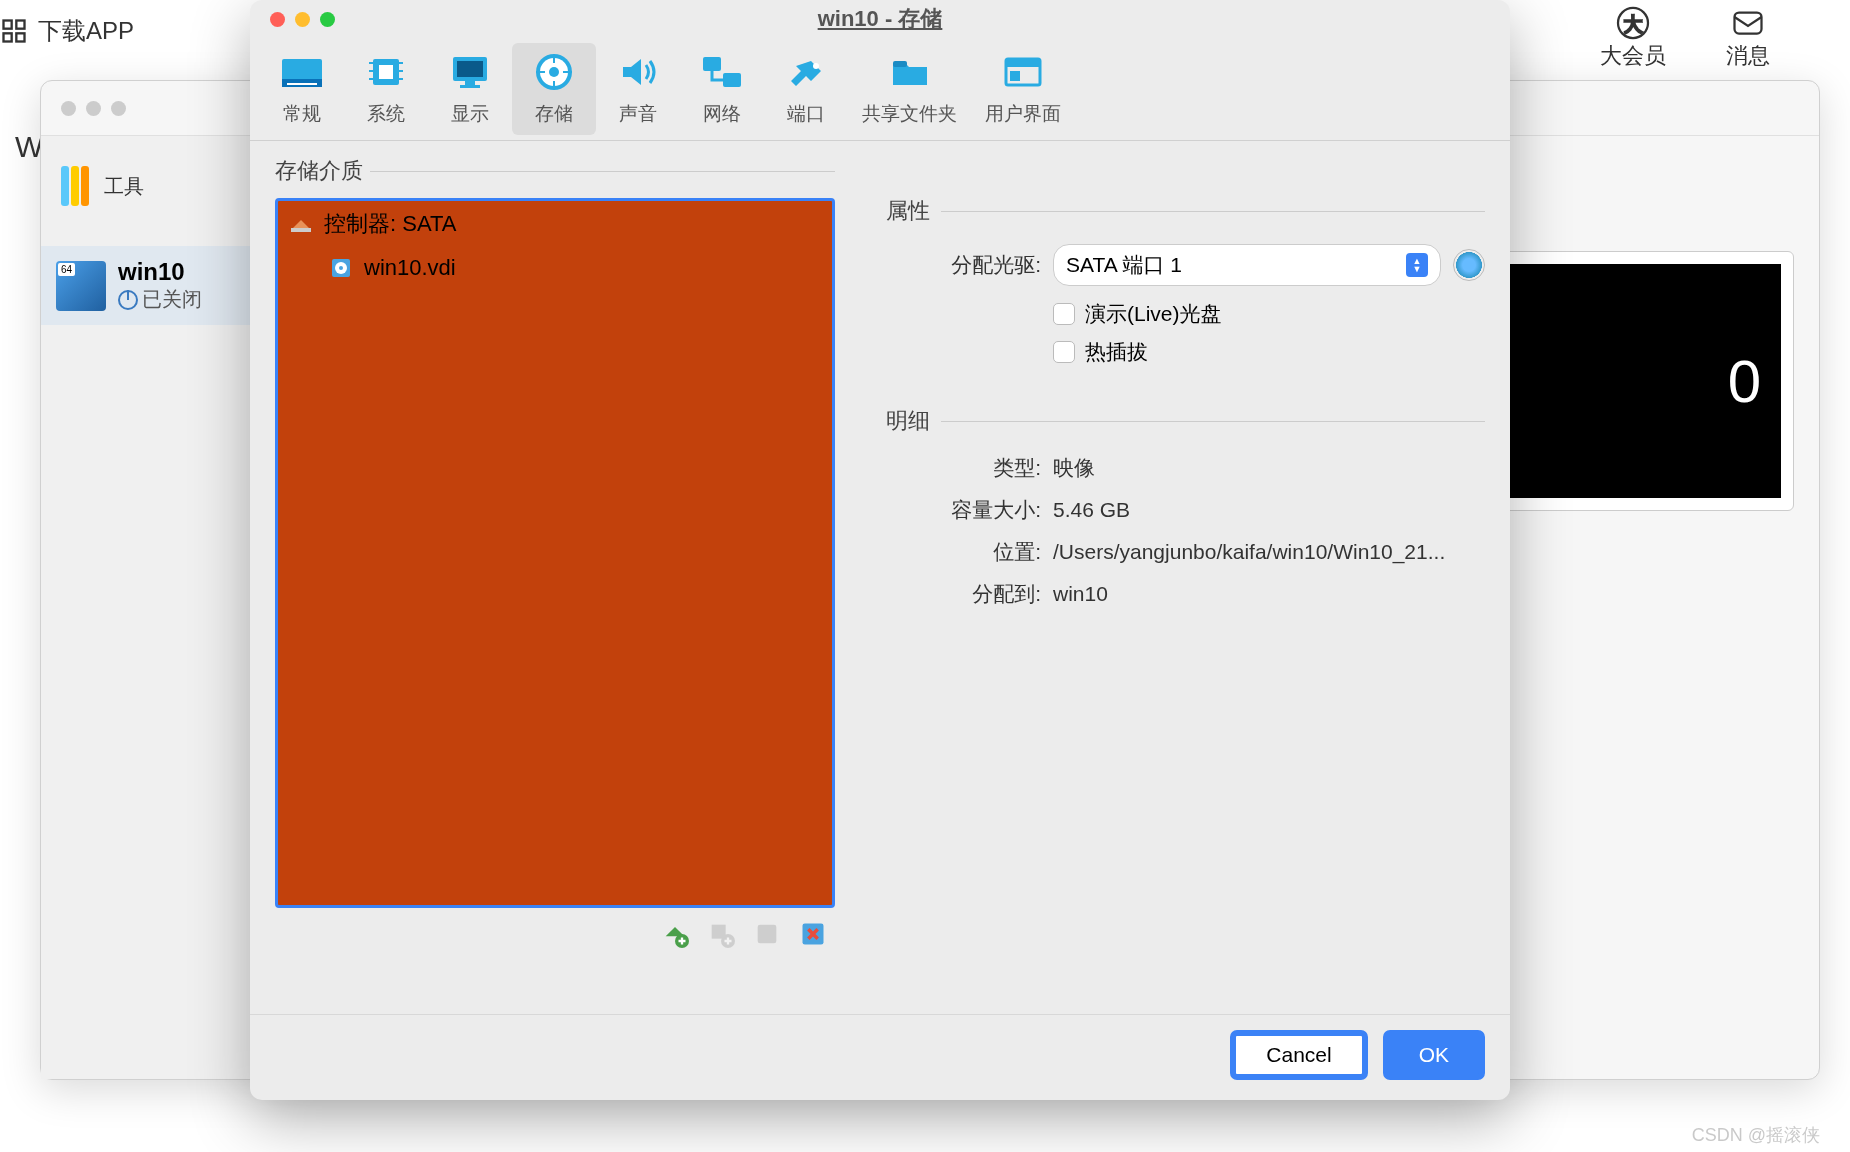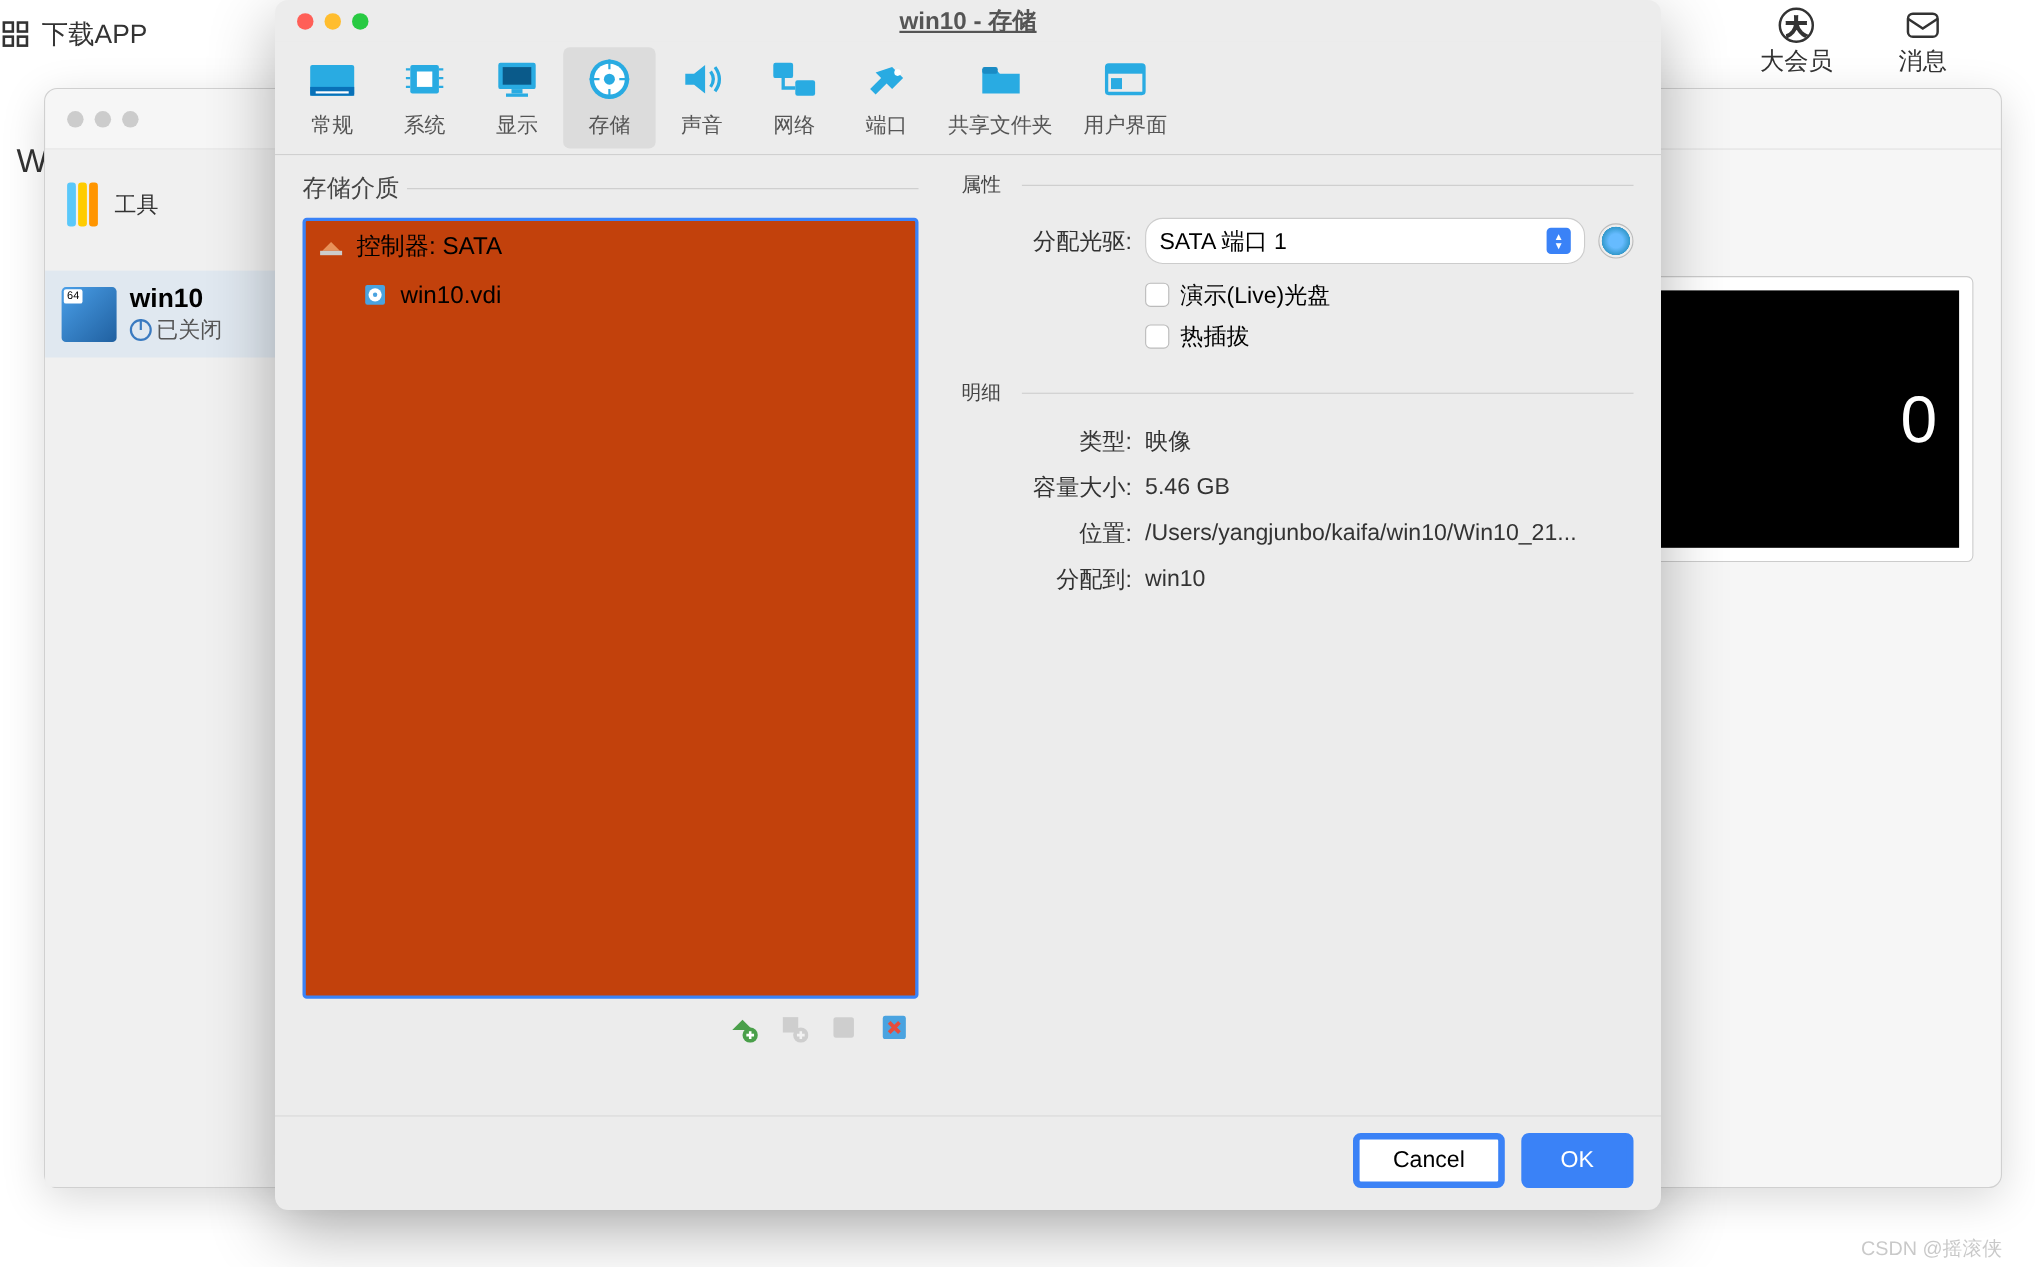--- a/index.html
+++ b/index.html
@@ -37,39 +37,39 @@
     .dialog-traffic { position: absolute; left: 20px; display: flex; gap: 10px; }
     .dialog-traffic span { width: 15px; height: 15px; border-radius: 50%; }
     .tl-red { background: #ff5f57; } .tl-yel { background: #ffbd2e; } .tl-grn { background: #28ca42; }
 
     .toolbar { display: flex; padding: 5px 10px; border-bottom: 1px solid #d0d0d0; background: #ececec; }
     .toolbar-item { display: flex; flex-direction: column; align-items: center; padding: 6px 14px 8px; border-radius: 6px; cursor: pointer; gap: 6px; }
     .toolbar-item.active { background: #dcdcdc; }
     .toolbar-item .ticon { width: 56px; height: 46px; display: flex; align-items: center; justify-content: center; }
     .toolbar-item .tlabel { font-size: 19px; color: #555; }
 
-    .dialog-body { flex: 1; display: flex; padding: 15px 25px; gap: 4px; }
+    .dialog-body { flex: 1; display: flex; padding: 15px 25px; gap: 16px; }
     .left-col { width: 560px; display: flex; flex-direction: column; }
     .right-col { flex: 1; padding-left: 35px; }
 
     .section-title { font-size: 22px; color: #444; margin-bottom: 12px; position: relative; }
     .section-title::after { content: ""; position: absolute; left: 95px; right: 0; top: 50%; height: 1px; background: #ccc; }
 
     .tree-box { border: 3px solid #3a82f7; border-radius: 4px; background: #c2410c; height: 710px; overflow: auto; }
     .tree-row { display: flex; align-items: center; padding: 8px 10px; font-size: 22px; gap: 10px; }
     .tree-row.controller { font-weight: 500; }
     .tree-row.child { padding-left: 50px; }
     .tree-row.selected { background: #1a6ef5; color: #fff; }
     .tree-icon { width: 26px; height: 26px; display: flex; align-items: center; justify-content: center; flex-shrink: 0; }
 
     .tree-toolbar { display: flex; justify-content: flex-end; gap: 18px; padding: 12px 8px; }
     .tree-toolbar .tb-btn { width: 28px; height: 28px; cursor: pointer; }
 
     .prop-section { margin-bottom: 25px; }
-    .prop-title { font-size: 18px; color: #444; margin-bottom: 18px; position: relative; }
+    .prop-title { font-size: 22px; color: #444; margin-bottom: 18px; position: relative; margin-top: 40px; }
     .prop-title::after { content: ""; position: absolute; left: 55px; right: 0; top: 50%; height: 1px; background: #ccc; }
 
     .prop-row { display: flex; align-items: center; margin-bottom: 14px; gap: 12px; }
     .prop-label { width: 155px; text-align: right; font-size: 21px; color: #333; }
     .prop-value { font-size: 21px; color: #333; flex: 1; overflow: hidden; text-overflow: ellipsis; white-space: nowrap; }
 
     .select-box { flex: 1; background: #fff; border: 1px solid #ccc; border-radius: 16px; padding: 6px 12px; font-size: 21px; display: flex; justify-content: space-between; align-items: center; }
     .select-arrows { background: #3a82f7; color: #fff; border-radius: 4px; width: 22px; height: 24px; display: flex; flex-direction: column; align-items: center; justify-content: center; font-size: 9px; line-height: 8px; }
     .disc-btn { width: 32px; height: 32px; border-radius: 50%; border: 1px solid #bbb; background: radial-gradient(circle,#6bf 30%,#39c 60%,#eee 62%); }
 

